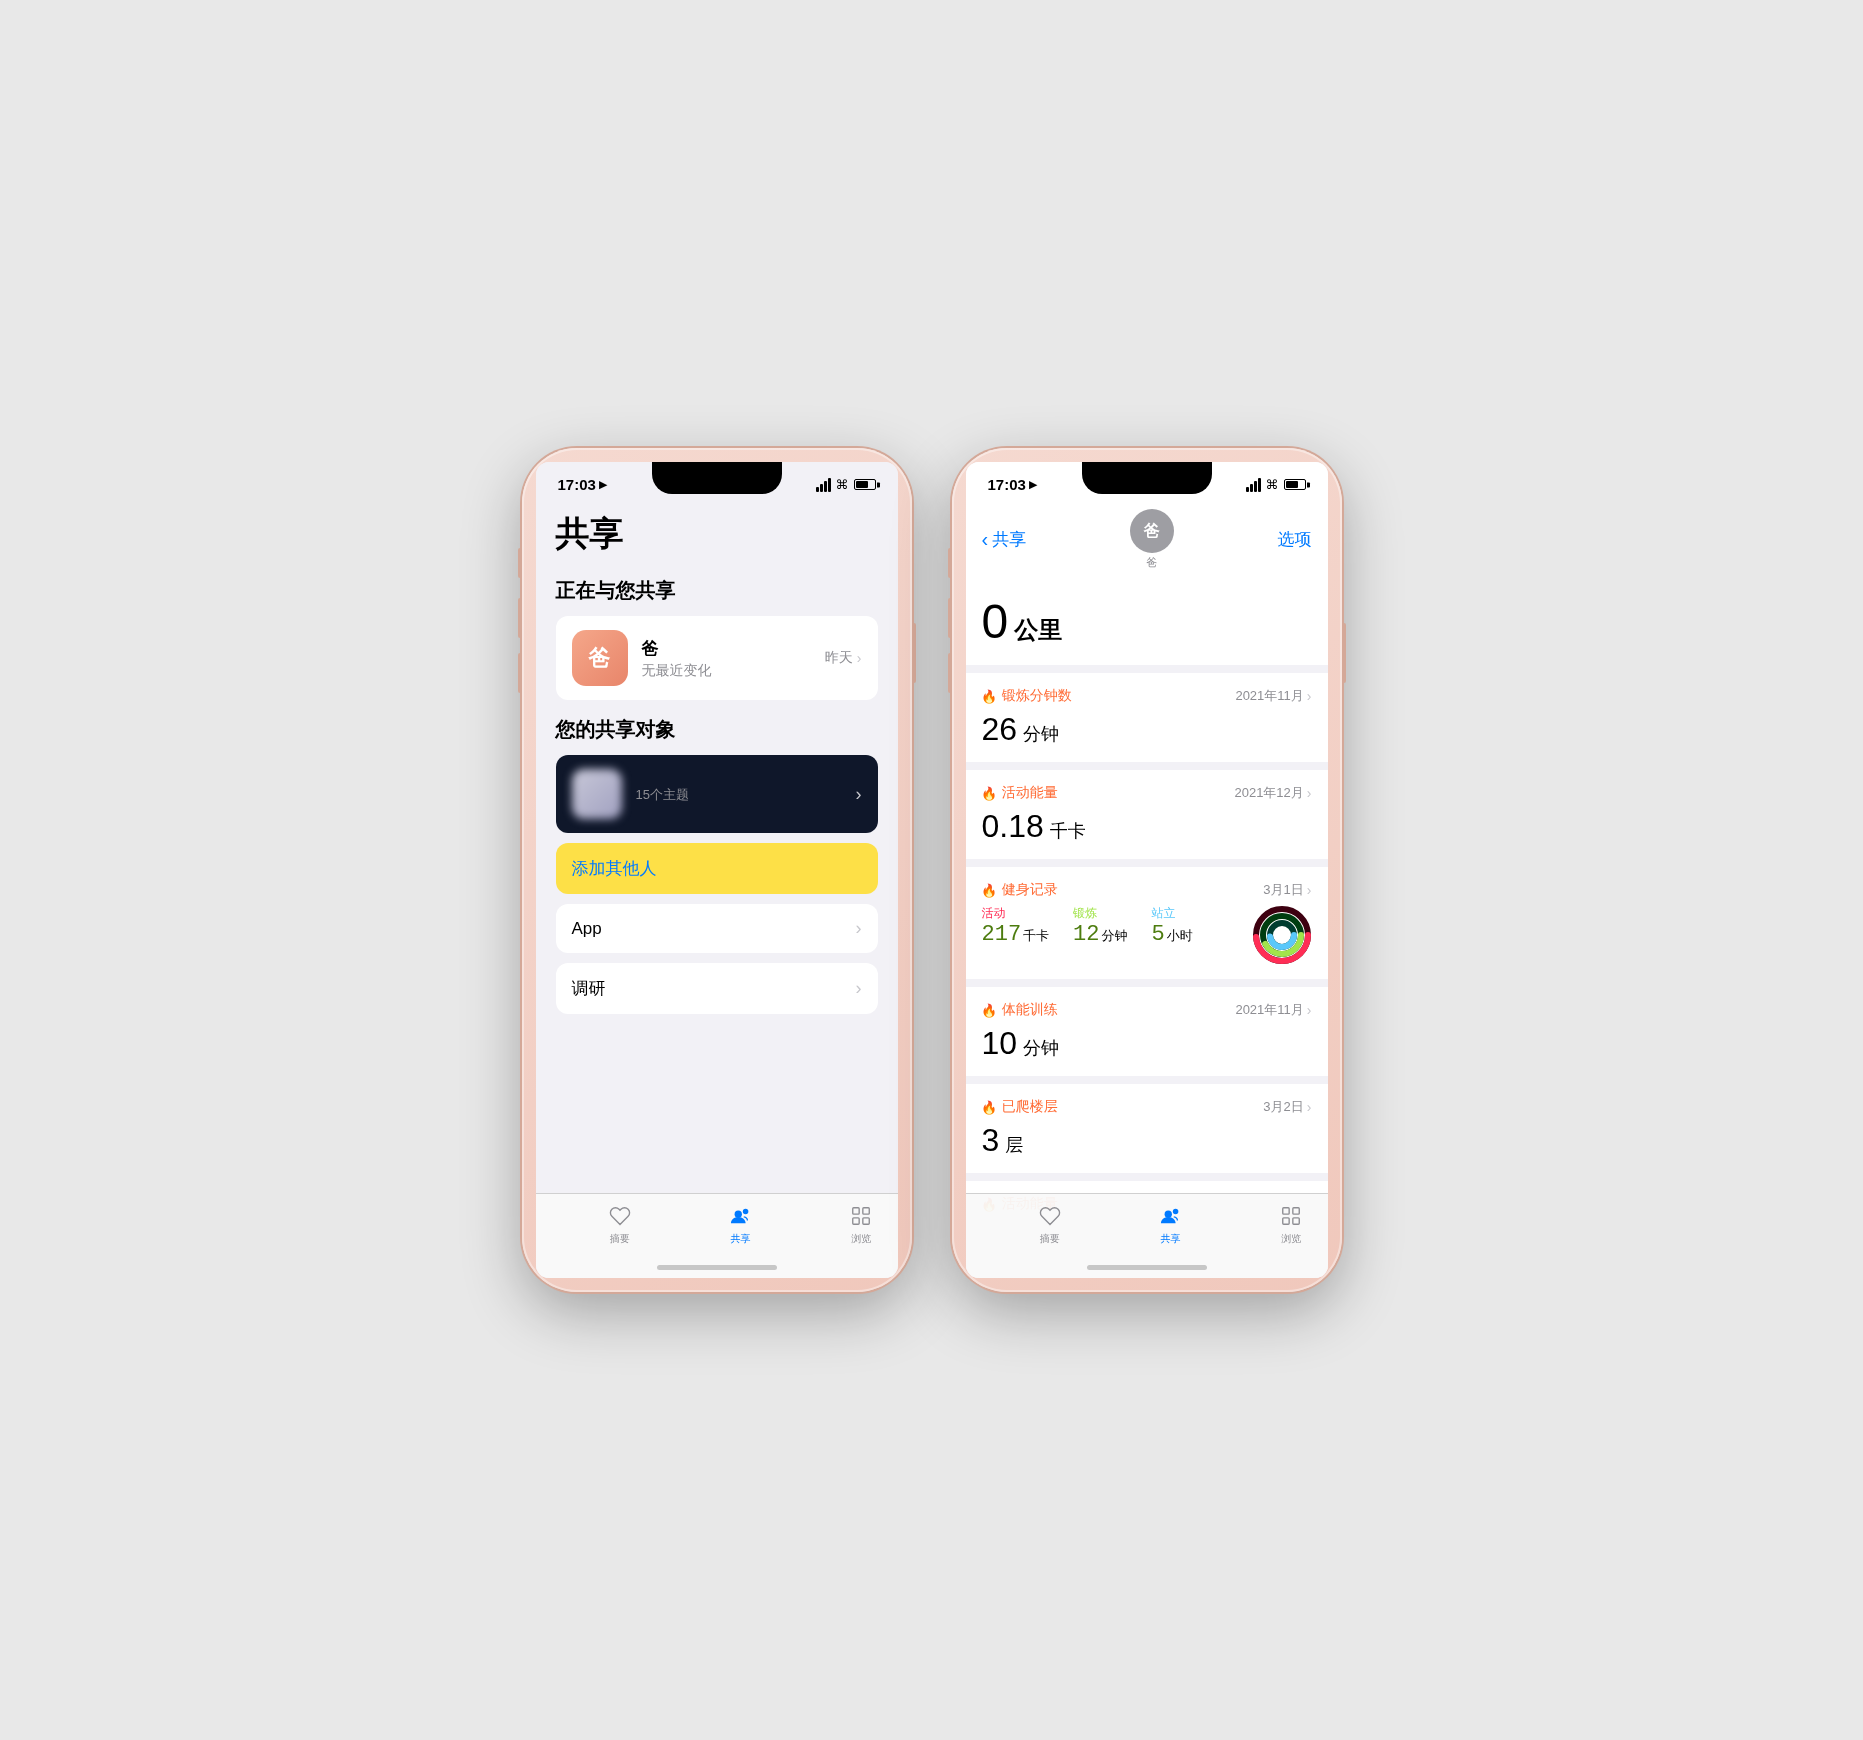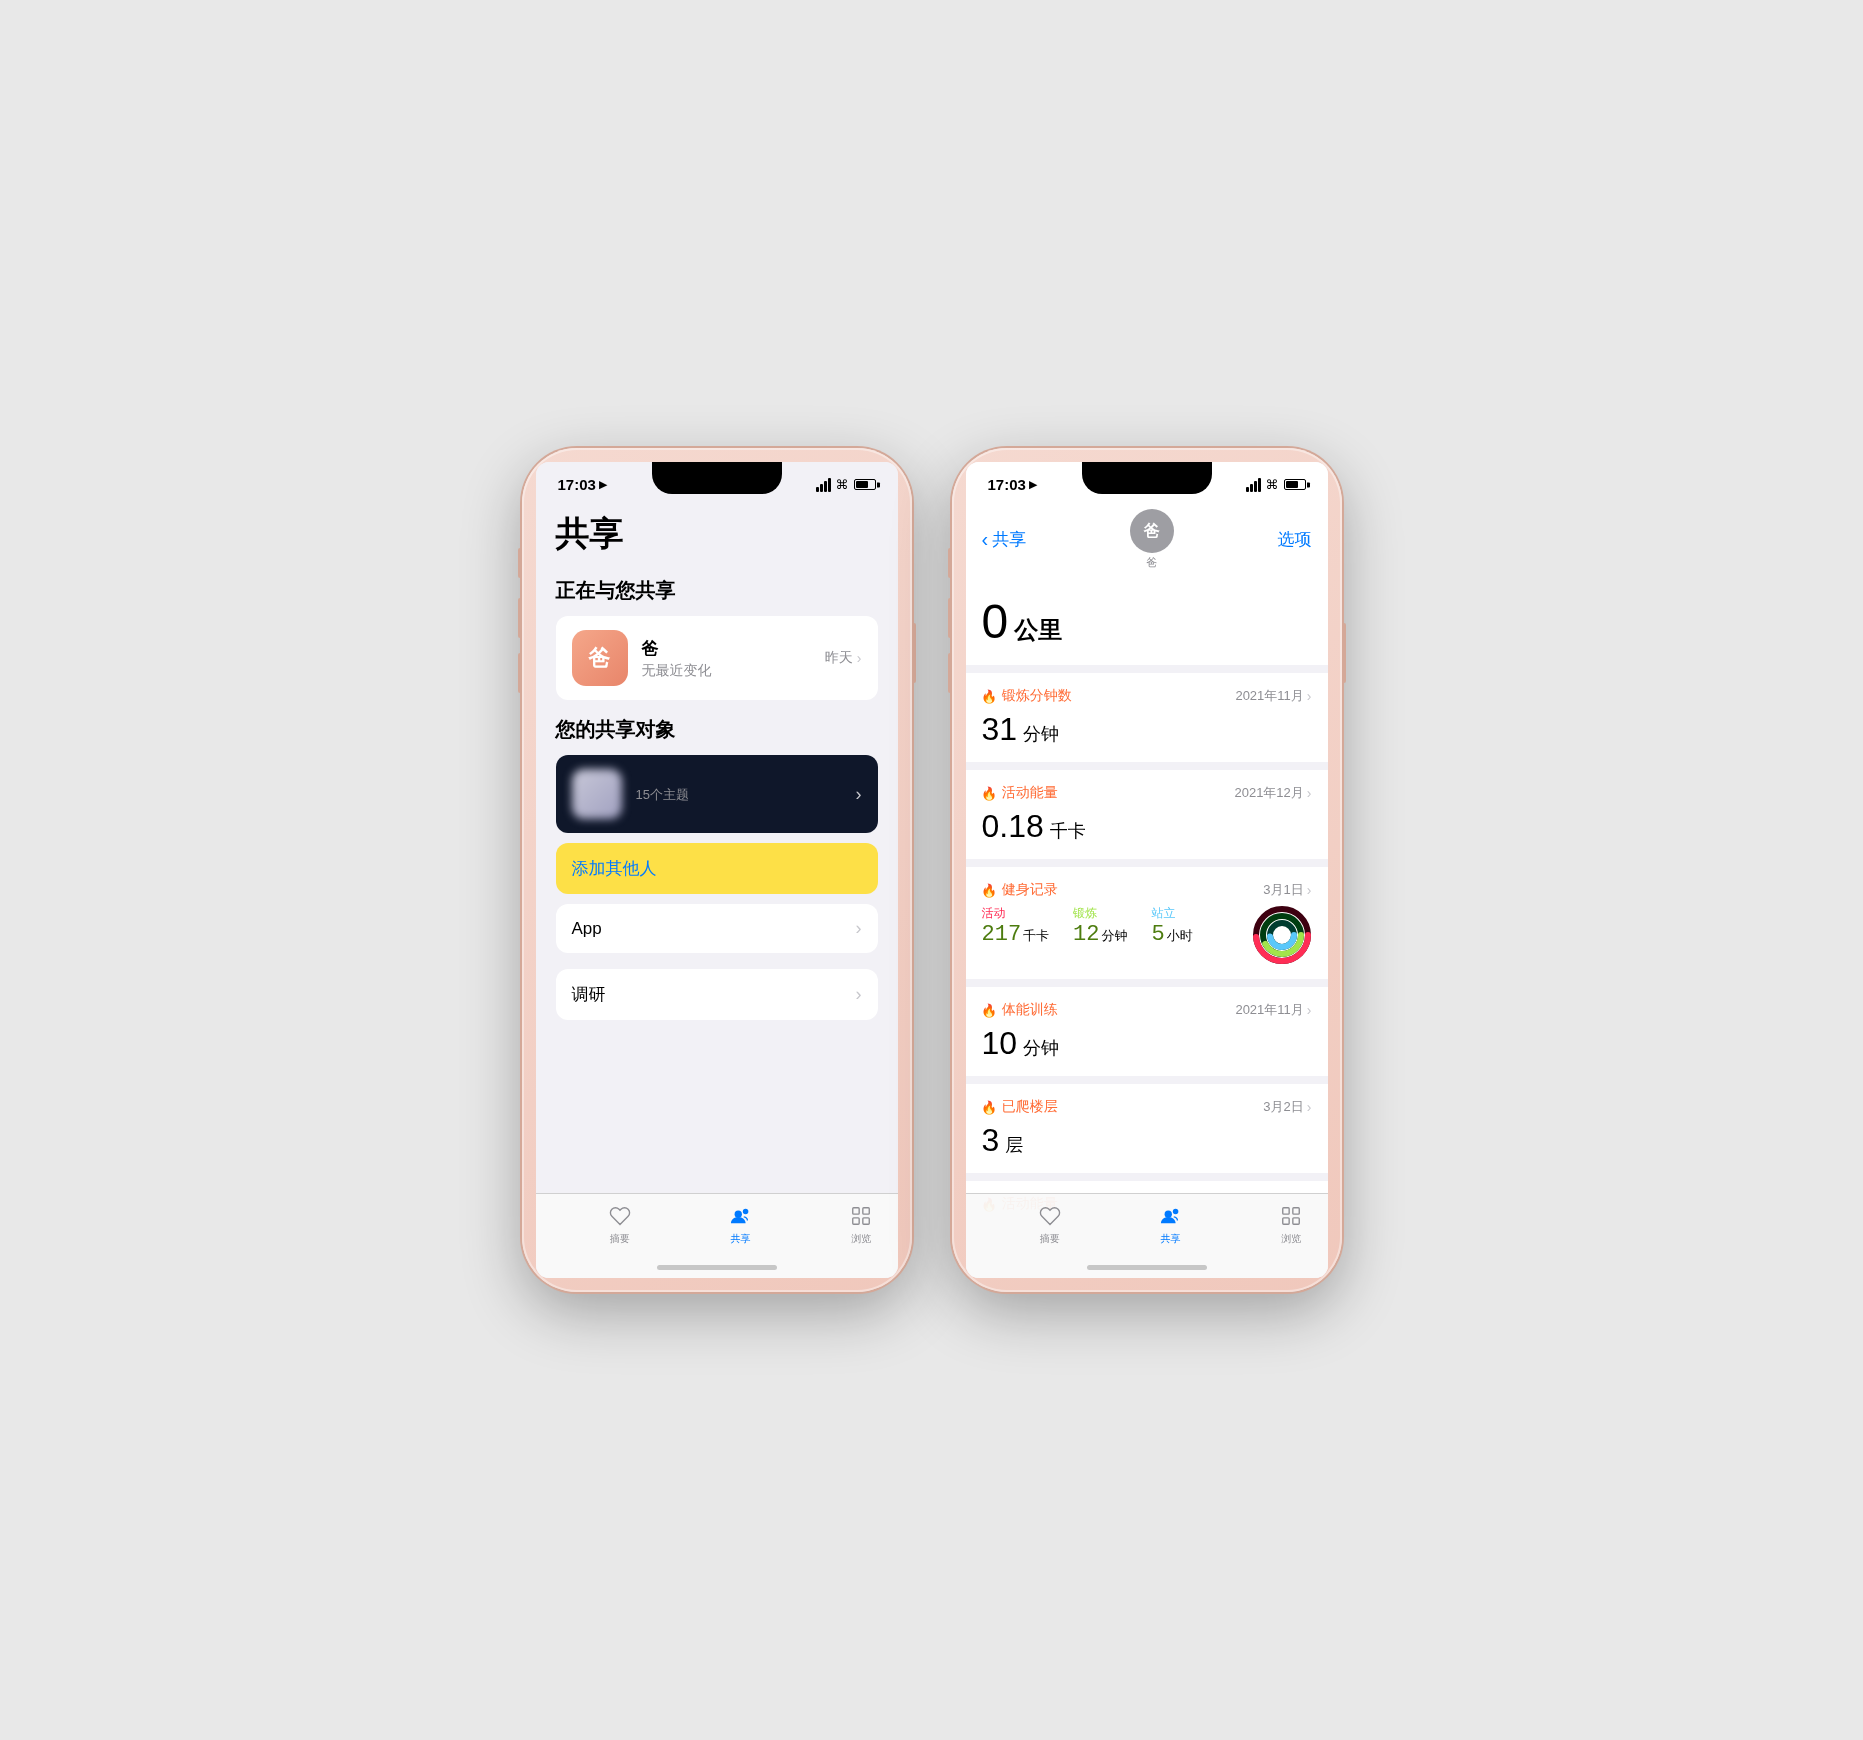--- a/index.html
+++ b/index.html
@@ -306,21 +306,21 @@
       margin-bottom: 10px;
     }
 
     .menu-item {
       display: flex;
       align-items: center;
       justify-content: space-between;
       padding: 14px 16px;
       background: #fff;
       border-radius: 12px;
-      margin-bottom: 16px;
+      margin-bottom: 10px;
     }
 
     .menu-item-label {
       font-size: 17px;
       color: #000;
     }
 
     
     .nav-bar {
       display: flex;
@@ -685,21 +685,21 @@
             <div class="metric-title">
               <span class="flame-icon flame-small">🔥</span>
               <span>锻炼分钟数</span>
             </div>
             <div class="metric-date">
               <span>2021年11月</span>
               <span class="chevron">›</span>
             </div>
           </div>
           <div style="display:flex;align-items:baseline;gap:6px;">
-            <span class="metric-value">31</span>
+            <span class="metric-value">26</span>
             <span class="metric-unit">分钟</span>
           </div>
         </div>
 
         <div class="metric-card">
           <div class="metric-header">
             <div class="metric-title">
               <span class="flame-icon flame-small">🔥</span>
               <span>活动能量</span>
             </div>

